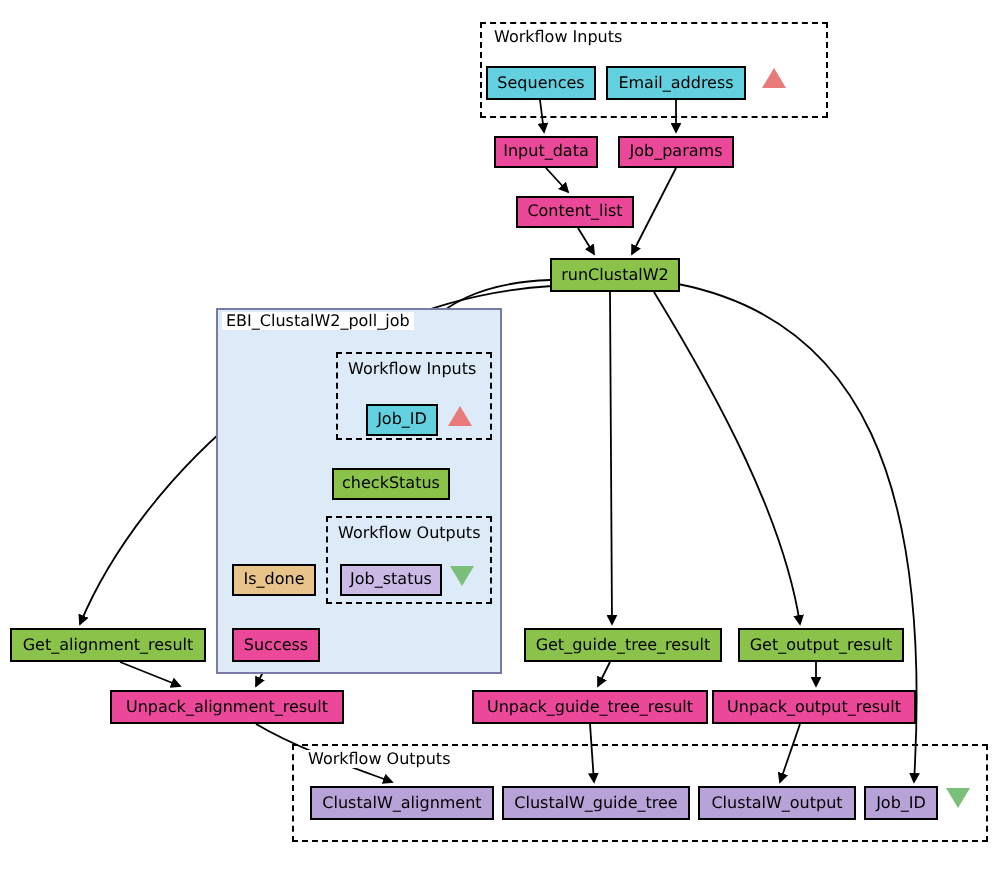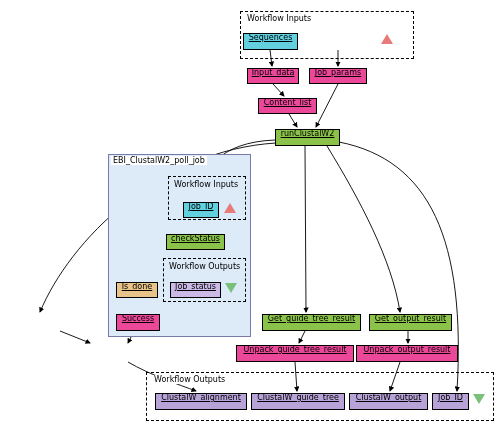--- a/index.html
+++ b/index.html
@@ -15,23 +15,23 @@
 
   .node{
     position:absolute;
     box-sizing:border-box;
     border:1px solid #000000;
     text-align:center;
     white-space:nowrap;
     font-size:8px;
     line-height:1;
     display:flex;
+    align-items:center;
     justify-content:center;
     color:#000000;
-    text-decoration:underline;
   }
   .n-input{background:#62d0df;}        
   .n-port{background:#ec4899;}         
   .n-proc{background:#8bc34a;}         
   .n-output{background:#b8a3d8;}       
   .n-out2{background:#cbb9e6;}
   .n-tan{background:#e8c38a;}          
 
   .group{
     position:absolute;
@@ -133,20 +133,23 @@
 
   <div class="group" style="left:163px;top:258px;width:83px;height:44px;"></div>
   <div class="group-title" style="left:167px;top:262px;">Workflow Outputs</div>
 
   <div class="group" style="left:146px;top:372px;width:348px;height:49px;"></div>
   <div class="group-title" style="left:152px;top:375px;background:#ffffff;">Workflow Outputs</div>
 
   <div class="node n-input" style="left:243px;top:33px;width:55px;height:17px;">
       <span>Sequences</span>
     </div>
+  <div class="node n-input" style="left:303px;top:33px;width:70px;height:17px;">
+      <span>Email_address</span>
+    </div>
   <div class="node n-port" style="left:247px;top:68px;width:52px;height:16px;">
       <span>Input_data</span>
     </div>
   <div class="node n-port" style="left:309px;top:68px;width:58px;height:16px;">
       <span>Job_params</span>
     </div>
   <div class="node n-port" style="left:258px;top:98px;width:59px;height:16px;">
       <span>Content_list</span>
     </div>
   <div class="node n-proc" style="left:275px;top:129px;width:65px;height:17px;">
@@ -160,25 +163,31 @@
     </div>
   <div class="node n-tan" style="left:116px;top:282px;width:42px;height:16px;">
       <span>Is_done</span>
     </div>
   <div class="node n-out2" style="left:170px;top:282px;width:51px;height:16px;">
       <span>Job_status</span>
     </div>
   <div class="node n-port" style="left:116px;top:314px;width:44px;height:17px;">
       <span>Success</span>
     </div>
+  <div class="node n-proc" style="left:5px;top:314px;width:98px;height:17px;">
+      <span>Get_alignment_result</span>
+    </div>
   <div class="node n-proc" style="left:262px;top:314px;width:99px;height:17px;">
       <span>Get_guide_tree_result</span>
     </div>
   <div class="node n-proc" style="left:369px;top:314px;width:83px;height:17px;">
       <span>Get_output_result</span>
+    </div>
+  <div class="node n-port" style="left:55px;top:345px;width:117px;height:17px;">
+      <span>Unpack_alignment_result</span>
     </div>
   <div class="node n-port" style="left:236px;top:345px;width:118px;height:17px;">
       <span>Unpack_guide_tree_result</span>
     </div>
   <div class="node n-port" style="left:356px;top:345px;width:102px;height:17px;">
       <span>Unpack_output_result</span>
     </div>
   <div class="node n-output" style="left:251px;top:393px;width:94px;height:17px;">
       <span>ClustalW_guide_tree</span>
     </div>

